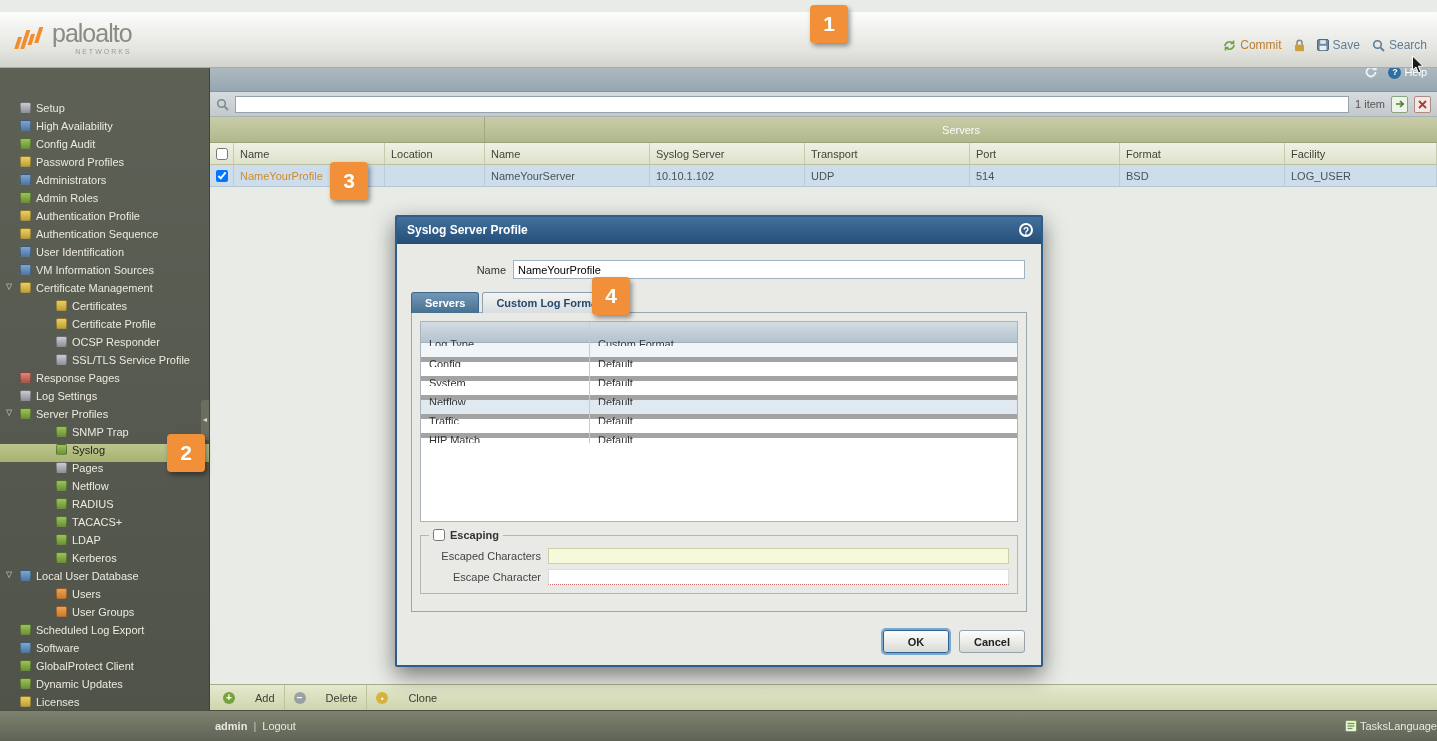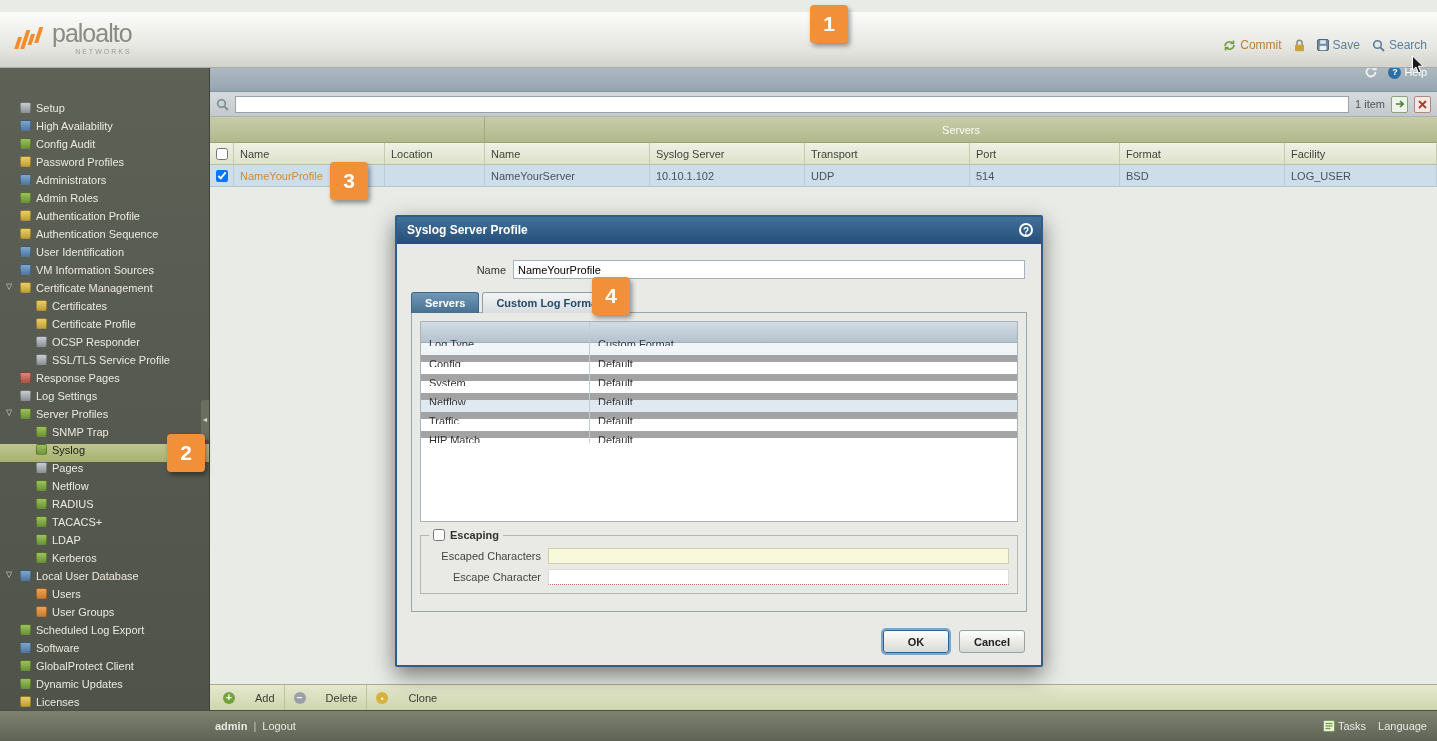--- a/index.html
+++ b/index.html
@@ -16,21 +16,21 @@
 .tab{width:84px;height:22px;margin-right:1px;text-align:center;line-height:21px;font-size:12px;color:#5d635d;background:linear-gradient(#fafaf8,#dddcd6);border:1px solid #adb0a6;border-bottom:none;border-radius:3px 3px 0 0;cursor:pointer}
 .tab.active{background:linear-gradient(#93a9ba,#6e8ba0);color:#fff;font-weight:bold;border-color:#5d7b92}
 .hdr-actions{position:absolute;right:10px;top:26px;display:flex;align-items:center;gap:12px;font-size:12px}
 .hdr-link{display:flex;align-items:center;gap:4px;color:#5c7d99;cursor:pointer}
 .hdr-link.commit{color:#bd7e2f}
 
 
 .sidebar{position:absolute;left:0;top:56px;width:210px;bottom:31px;background:linear-gradient(#5e6156,#50534a);overflow:hidden;padding-top:46px;border-right:1px solid #3f4239}
 .ni{height:18px;display:flex;align-items:flex-start;padding-left:20px;font-size:11px;color:#eceade;cursor:pointer;white-space:nowrap}
 .ni.par{padding-left:6px}
-.ni.l1{padding-left:36px}
+.ni.l1{padding-left:56px}
 .ni.sel{background:linear-gradient(#bdc58e,#a7b170);color:#20241a}
 .tri{width:12px;font-size:8px;color:#d8d8cc;margin-right:2px;flex:none}
 .tri::before{content:"▽"}
 .chip{width:11px;height:11px;border-radius:2px;margin-right:5px;flex:none;border:1px solid rgba(0,0,0,.28);display:inline-block}
 .chip.g{background:linear-gradient(#9cc25e,#6d9436)}
 .chip.b{background:linear-gradient(#7fa7cc,#4f7aa6)}
 .chip.y{background:linear-gradient(#e8cf6a,#c3a132)}
 .chip.o{background:linear-gradient(#eaa25a,#cf7d28)}
 .chip.gr{background:linear-gradient(#c9cdd1,#8f959b)}
 .chip.r{background:linear-gradient(#d98a7e,#b35243)}
@@ -70,21 +70,21 @@
 .act + .act{border-left:1px solid #bcc29c}
 .act-ic{width:12px;height:12px;border-radius:6px;color:#fff;font-size:10px;line-height:12px;text-align:center;flex:none;font-weight:bold}
 .act-ic.add{background:#75a23f}.act-ic.add::before{content:"+"}
 .act-ic.del{background:#9ba0a5}.act-ic.del::before{content:"−"}
 .act-ic.clone{background:#d8b23c}.act-ic.clone::before{content:"▪";font-size:8px}
 .footer{position:absolute;left:0;right:0;bottom:0;height:31px;background:linear-gradient(#7e826f,#5f6356);border-top:1px solid #4a4e42;display:flex;align-items:center;font-size:11px;color:#e9e9df;z-index:7}
 .footer-left{margin-left:215px;display:flex;gap:6px;align-items:center}
 .footer-left .user{font-weight:bold}
 .footer-sep{color:#c5c5ba}
 .footer-link{cursor:pointer;color:#e9e9df}
-.footer-right{margin-left:auto;margin-right:10px;display:flex;gap:12px;align-items:flex-start}
+.footer-right{margin-left:auto;display:flex;gap:0;align-items:flex-start}
 .footer-right .icon-btn{color:#e9e9df}
 
 
 .badge{position:absolute;width:38px;height:38px;background:#f19038;border-radius:4px;color:#fff;font-size:21px;font-weight:bold;display:flex;align-items:center;justify-content:center;box-shadow:2px 3px 5px rgba(0,0,0,.4);z-index:60}
 #badge1{left:810px;top:5px}
 #badge2{left:167px;top:434px}
 #badge3{left:330px;top:162px}
 #badge4{left:592px;top:277px}
 
 
@@ -99,21 +99,21 @@
 .dlg-tab{height:21px;line-height:20px;padding:0 13px;font-size:11px;font-weight:bold;margin-right:3px;border:1px solid #8ba0b0;border-bottom:none;border-radius:3px 3px 0 0;cursor:pointer}
 .dlg-tab.active{background:linear-gradient(#7298b8,#47708f);color:#fff;border-color:#3f678a}
 .dlg-tab.inactive{background:linear-gradient(#f4f4f2,#d9dde0);color:#25496b}
 .dlg-panel{margin:0 14px;border:1px solid #9aa6ae;height:300px;background:#e9e9e5;padding:8px;margin-top:-1px}
 .dlg-table{height:201px;background:#fff;border:1px solid #a9b3ba;overflow:hidden}
 .dlg-thead{display:flex;height:21px;background:linear-gradient(#d3dce3,#b4c3cf);border-bottom:1px solid #9fb0bb;font-size:11px;color:#2c3944}
 .dcell{padding:12px 8px;overflow:hidden;white-space:nowrap}
 .dlg-thead .dcell{line-height:21px}
 .d-logtype{width:168px;flex:none}
 .d-fmt{flex:1;border-left:1px solid #c2ccd3}
-.dlg-row{display:flex;height:19px;font-size:11px;color:#333;border-bottom:7px solid #a3a3a3;cursor:default}
+.dlg-row{display:flex;height:19px;font-size:11px;color:#333;border-bottom:5px solid #a3a3a3;cursor:default}
 .dlg-row .dcell{line-height:19px}
 .dlg-row.alt{background:#f2f5f8}
 .dlg-row.hl{background:#e0e8f0}
 .escaping{margin-top:7px;border:1px solid #b6b6ae;padding:2px 8px 8px;font-size:11px;background:#e9e9e5}
 .escaping legend{display:flex;align-items:center;gap:5px;font-weight:bold;color:#333;padding:0 4px}
 .esc-row{display:flex;align-items:center;margin-top:5px}
 .esc-label{width:112px;text-align:right;color:#444;margin-right:7px;font-size:11px;flex:none}
 .esc-input{flex:1;height:16px;font-size:11px;padding:0 4px;font-family:inherit}
 .esc-input.yellow{background:#f8f8da;border:1px solid #cdcdaa}
 .esc-input.redline{background:#fff;border:1px solid #dcdcd8;border-bottom:1px dotted #c66}

